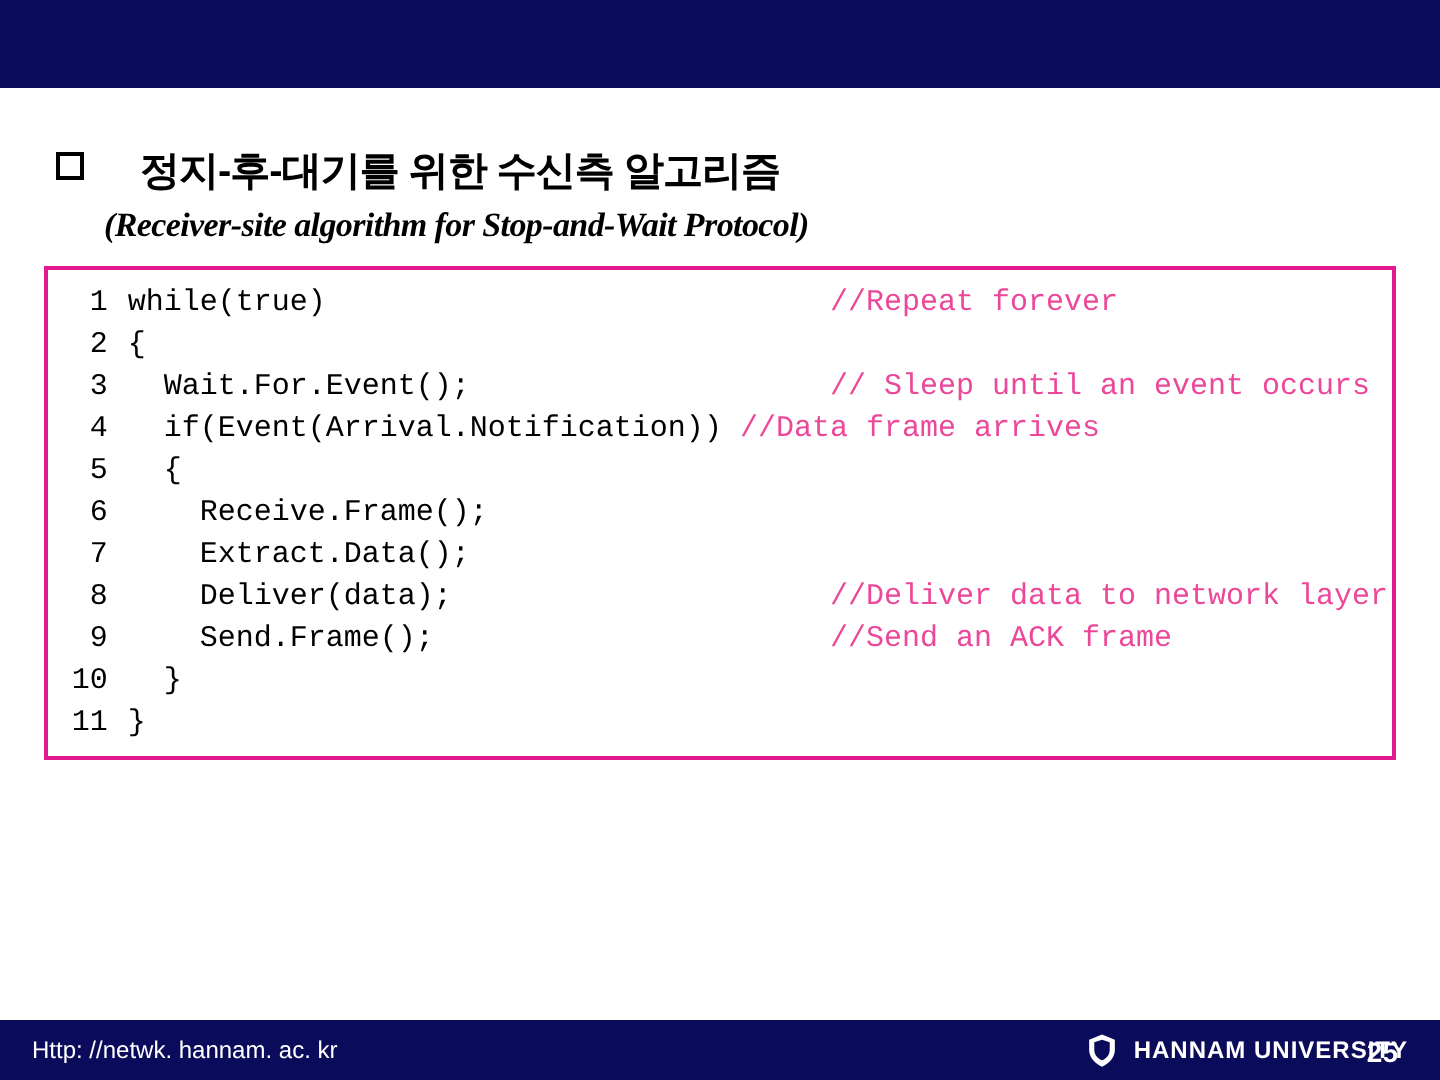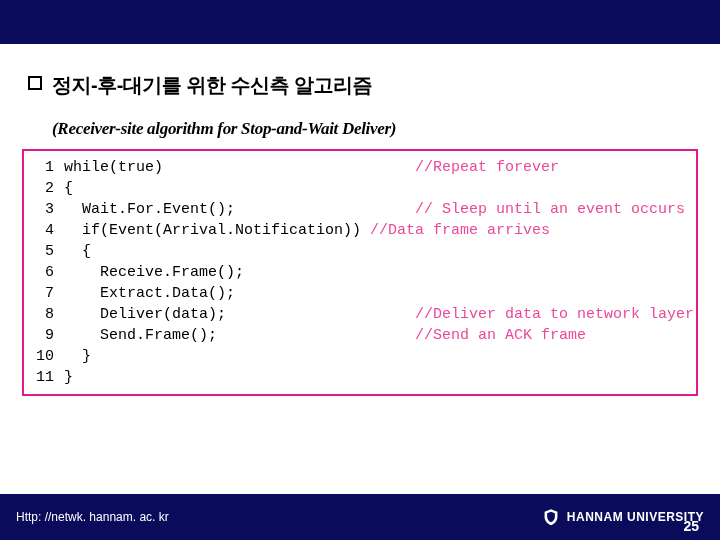--- a/index.html
+++ b/index.html
@@ -15,22 +15,22 @@
     width: 100%;
     height: 44px;
     background: #0a0b5a;
   }
   .content {
     padding: 28px 28px 0 28px;
   }
   .heading {
     display: flex;
     align-items: flex-start;
-    gap: 10px;
-    margin-bottom: 20px;
+    gap: 28px;
+    margin-bottom: 4px;
   }
   .bullet {
     width: 14px;
     height: 14px;
     border: 2px solid #000;
     flex: 0 0 auto;
     margin-top: 4px;
   }
   .heading-text {
     font-size: 20px;
@@ -74,21 +74,21 @@
     white-space: pre;
   }
   .comment {
     color: #ec4899;
   }
   .footer {
     position: absolute;
     bottom: 0;
     left: 0;
     width: 100%;
-    height: 46px;
+    height: 30px;
     background: #0a0b5a;
     color: #fff;
     display: flex;
     align-items: center;
     padding: 0 16px 0 16px;
     font-size: 12px;
     font-family: Arial, sans-serif;
   }
   .footer-left { flex: 1; }
   .footer-right {
@@ -120,21 +120,21 @@
 </head>
 <body>
 
 <div class="topbar"></div>
 
 <div class="content">
   <div class="heading">
     <span class="bullet"></span>
     <span class="heading-text">정지-후-대기를 위한 수신측 알고리즘</span>
   </div>
-  <div class="subheading">(Receiver-site algorithm for Stop-and-Wait Deliver)</div>
+  <div class="subheading">(Receiver-site algorithm for Stop-and-Wait Protocol)</div>
 
   <div class="codebox-wrap">
     <div class="codebox">
       <div class="linenos" id="linenos">1
 2
 3
 4
 5
 6
 7

